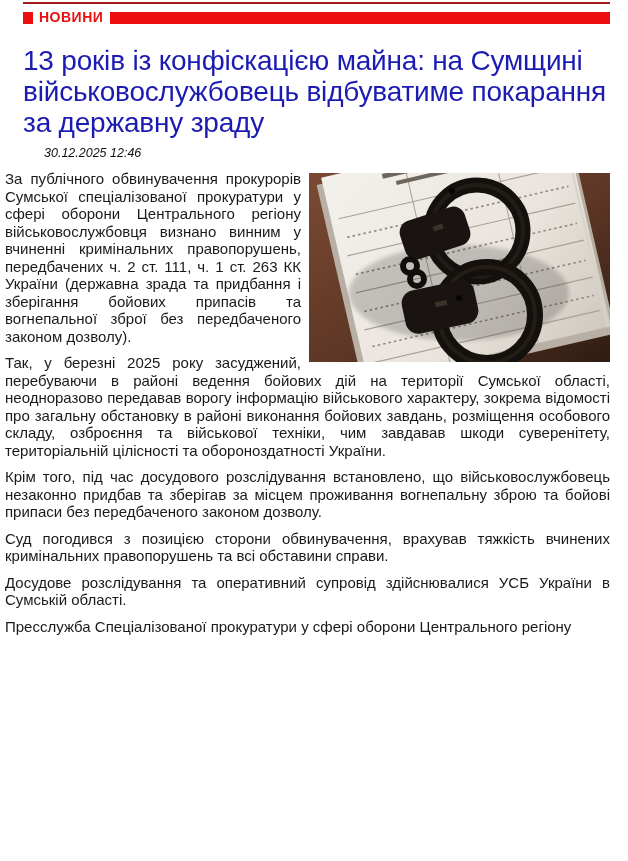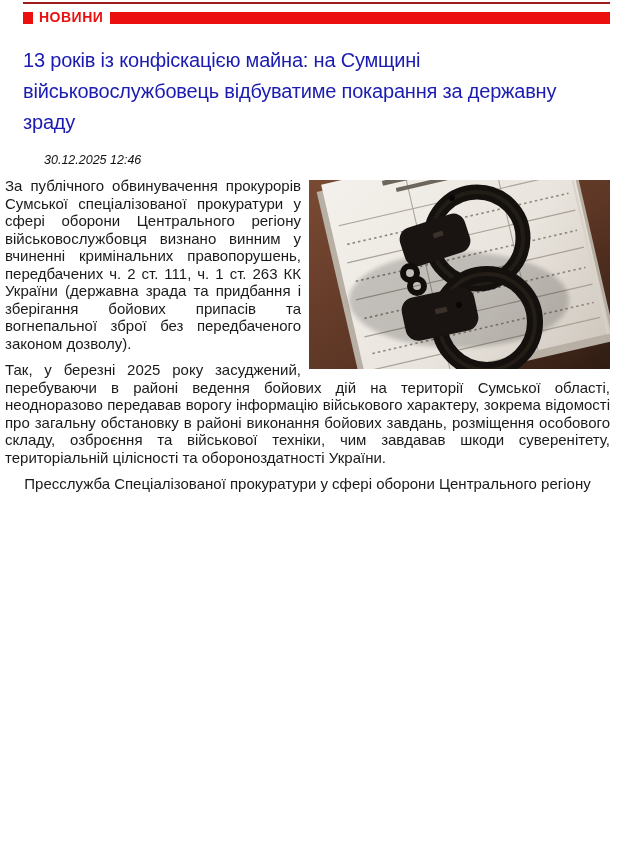--- a/index.html
+++ b/index.html
@@ -10,32 +10,32 @@
   }
   .top-line{height:2px;background:#9e1c1c;margin:2px 18px 0 23px;}
   .news-row{display:flex;align-items:center;margin:7px 18px 0 23px;height:13px;}
   .news-square{width:10px;height:12px;background:#ec0f0f;flex:0 0 auto;}
   .news-label{
     color:#ec0f0f;font-size:14px;font-weight:bold;letter-spacing:.5px;
     padding:0 7px 0 6px;white-space:nowrap;line-height:13px;
   }
   .news-bar{flex:1 1 auto;height:12px;background:#ec0f0f;}
   h1.headline{
-    margin:21px 18px 0 23px;color:#1b1bb2;font-size:20px;line-height:31px;
+    margin:21px 18px 0 23px;color:#1b1bb2;font-size:28px;line-height:31px;
     font-weight:400;letter-spacing:-.2px;
   }
   .date-line{
-    margin:15px 18px 0 44px;font-size:12.5px;font-style:italic;color:#111;
+    margin:8px 18px 0 44px;font-size:12.5px;font-style:italic;color:#111;
   }
   .article-body{
     margin:10px 18px 0 5px;font-size:15px;line-height:17.5px;
     text-align:justify;
   }
   .article-body p{margin:0 0 9px 0;}
-  .article-body p:last-child{margin-bottom:0;text-align:center;}
+  .article-body p:last-child{margin-bottom:0;text-align:left;}
   figure.article-image{
     float:right;width:301px;height:189px;margin:3px 0 6px 8px;padding:0;
     overflow:hidden;
   }
   figure.article-image svg{display:block;width:301px;height:189px;}
 </style>
 </head>
 <body>
 
 <div class="top-line"></div>
@@ -126,14 +126,17 @@
         <rect x="124" y="52" width="10" height="5" fill="#3a322a" transform="rotate(-18 129 54)"></rect>
         <rect x="126" y="128" width="12" height="5" fill="#3a322a" transform="rotate(-12 132 130)"></rect>
         <circle cx="150" cy="125" r="3" fill="#070605"></circle>
         <circle cx="143" cy="18" r="3" fill="#070605"></circle>
       </g>
     </svg>
   </figure>
 
   <p>За публічного обвинувачення прокурорів Сумської спеціалізованої прокуратури у сфері оборони Центрального регіону військовослужбовця визнано винним у вчиненні кримінальних правопорушень, передбачених ч. 2 ст. 111, ч. 1 ст. 263 КК України (державна зрада та придбання і зберігання бойових припасів та вогнепальної зброї без передбаченого законом дозволу).</p>
   <p>Так, у березні 2025 року засуджений, перебуваючи в районі ведення бойових дій на території Сумської області, неодноразово передавав ворогу інформацію військового характеру, зокрема відомості про загальну обстановку в районі виконання бойових завдань, розміщення особового складу, озброєння та військової техніки, чим завдавав шкоди суверенітету, територіальній цілісності та обороноздатності України.</p>
+  <p>Крім того, під час досудового розслідування встановлено, що військовослужбовець незаконно придбав та зберігав за місцем проживання вогнепальну зброю та бойові припаси без передбаченого законом дозволу.</p>
+  <p>Суд погодився з позицією сторони обвинувачення, врахував тяжкість вчинених кримінальних правопорушень та всі обставини справи.</p>
+  <p>Досудове розслідування та оперативний супровід здійснювалися УСБ України в Сумській області.</p>
   <p>Пресслужба Спеціалізованої прокуратури у сфері оборони Центрального регіону</p>
 </div>
 
 </body></html>

